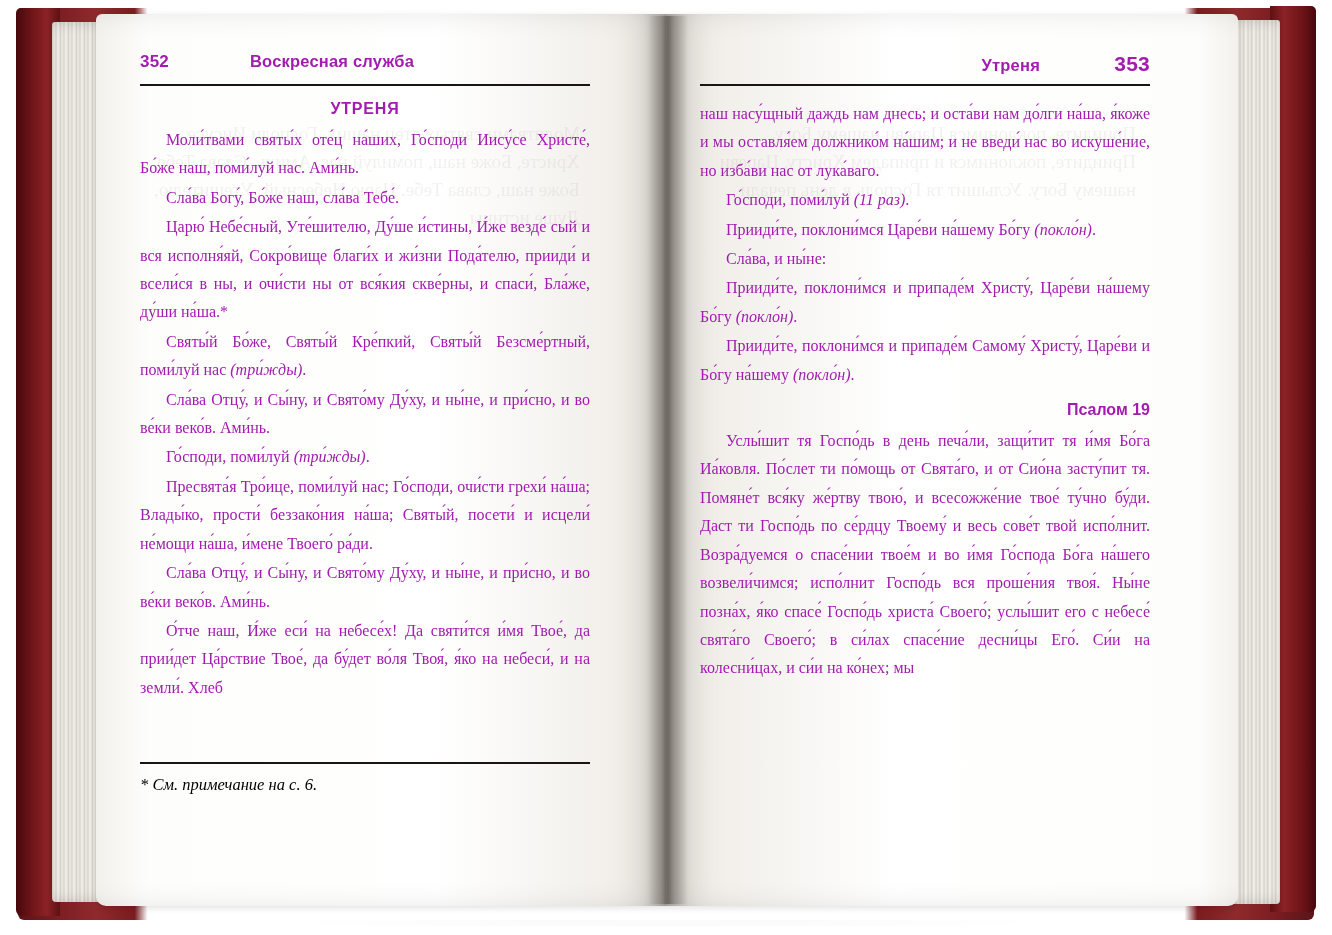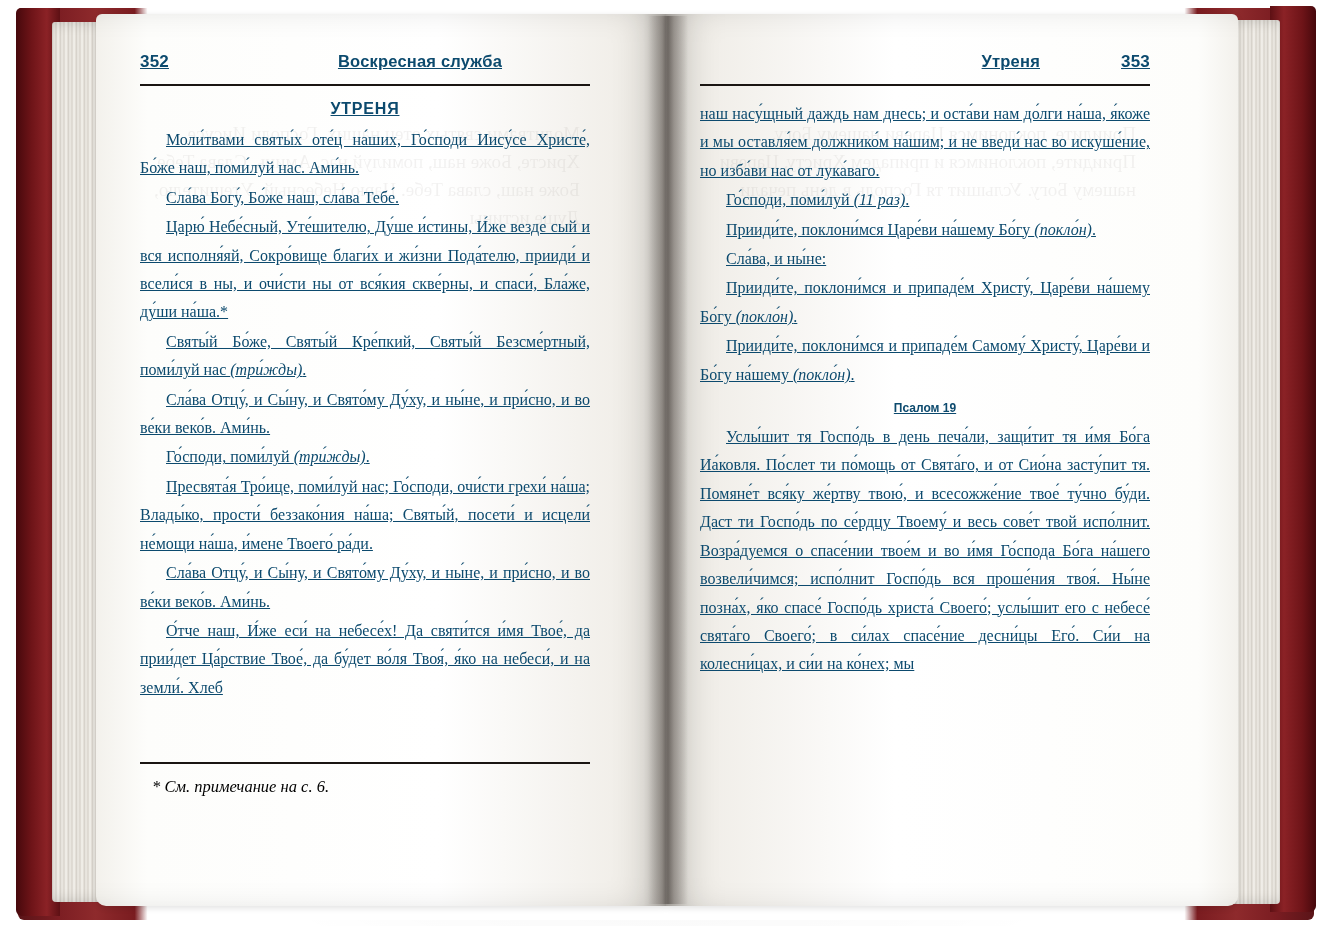--- a/index.html
+++ b/index.html
@@ -90,60 +90,59 @@
     width: 40px; height: 888px;
     background: linear-gradient(90deg, rgba(0,0,0,0.00) 0%, rgba(60,50,45,0.26) 35%, rgba(30,22,18,0.42) 50%, rgba(60,50,45,0.26) 65%, rgba(0,0,0,0.00) 100%);
     pointer-events: none;
   }
 
   
   .page-text {
     position: absolute;
     top: 52px;
     width: 450px;
-    color: #0c4a6e;
-    text-decoration: underline;
+    color: #a21caf;
   }
   .page-text.left { left: 140px; }
   .page-text.right { left: 700px; }
 
   .running-head {
     display: flex;
     align-items: baseline;
     height: 26px;
     font-family: "Liberation Sans", sans-serif;
     font-weight: bold;
     font-size: 16.5px;
     letter-spacing: 0.2px;
   }
   .running-head.left .folio { width: 58px; text-align: left; font-size: 17px;}
-  .running-head.left .title { flex: 1; text-align: center; padding-left: 52px;}
+  .running-head.left .title { flex: 1; text-align: left; padding-left: 52px;}
   .running-head.right .title { flex: 1; text-align: right; padding-right: 52px;}
-  .running-head.right .folio { width: 58px; text-align: right; font-size: 17px;}
+  .running-head.right .folio { width: 58px; text-align: right; font-size: 21px;}
 
   .rule {
     height: 2px;
     background: #1a1512;
     margin-top: 6px;
     margin-bottom: 14px;
   }
 
   .section-title {
     text-align: center;
     font-family: "Liberation Sans", sans-serif;
     font-weight: bold;
     font-size: 16px;
     letter-spacing: 0.8px;
     margin: 2px 0 8px 0;
   }
   .psalm-title {
-    text-align: center;
+    text-align: right;
     font-family: "Liberation Sans", sans-serif;
     font-weight: bold;
-    font-size: 12px;
+    font-size: 16px;
     margin: 12px 0 8px 0;
   }
 
   p.body {
     margin: 0 0 1px 0;
     text-indent: 26px;
     text-align: justify;
     font-size: 16px;
     line-height: 28.4px;
     hyphens: manual;
@@ -160,21 +159,21 @@
   .footnote-rule {
     width: 450px;
     height: 2px;
     background: #1a1512;
     margin-bottom: 10px;
   }
   .footnote {
     font-style: italic;
     font-size: 16.5px;
     line-height: 22px;
-    margin: 12px;
+    margin: 0;
   }
 
   
   .showthrough {
     position: absolute;
     opacity: 0.055;
     color: #2a1d17;
     font-size: 19px;
     line-height: 28px;
     transform: scaleX(-1);

